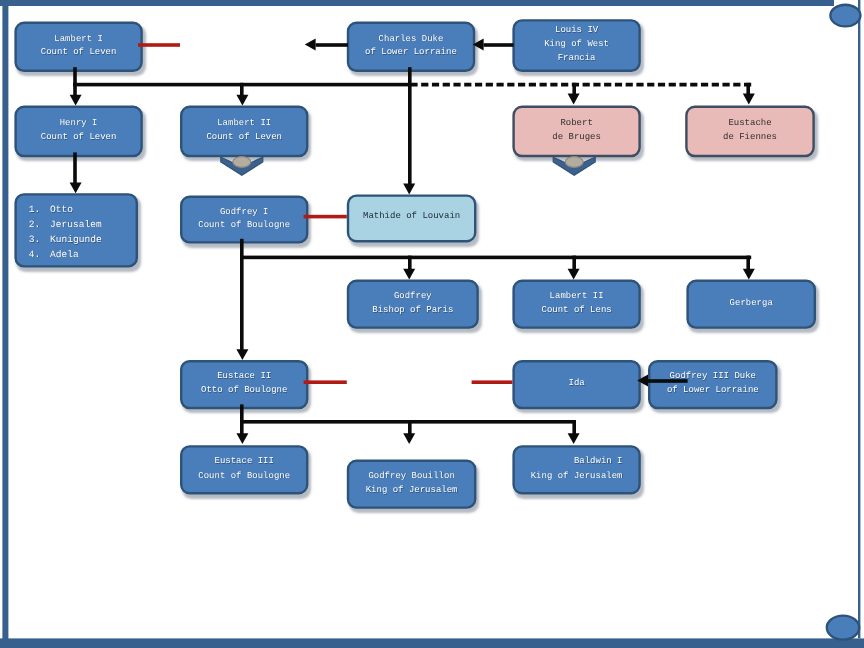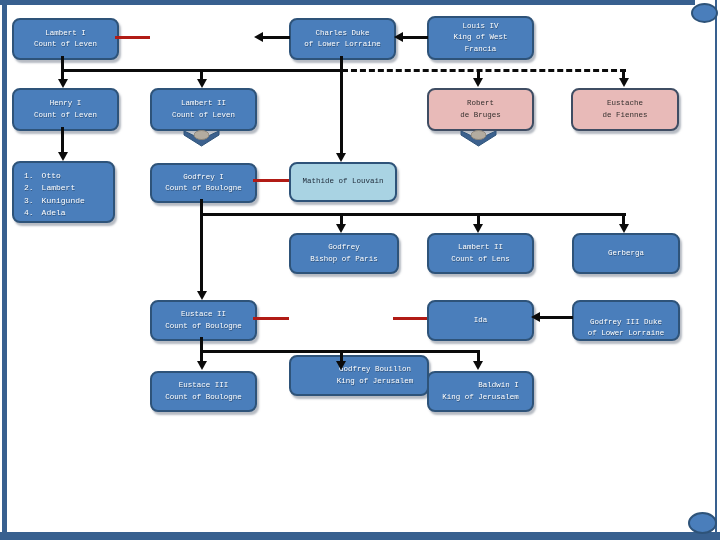--- a/index.html
+++ b/index.html
@@ -56,43 +56,43 @@
 Count of Leven</span></div>
   <div class="node blue" style="left:150px;top:88px;width:103px;height:39px;"><span>Lambert II
 Count of Leven</span></div>
   <div class="node pink" style="left:427px;top:88px;width:103px;height:39px;"><span>Robert
 de Bruges</span></div>
   <div class="node pink" style="left:571px;top:88px;width:104px;height:39px;"><span>Eustache
 de Fiennes</span></div>
 
   <div class="node blue listbox" style="left:12px;top:161px;width:103px;height:62px;">
     <div class="li-row"><span>1.</span><span>Otto</span></div>
-    <div class="li-row"><span>2.</span><span>Lambert</span></div>
+    <div class="li-row"><span>2.</span><span>Jerusalem</span></div>
     <div class="li-row"><span>3.</span><span>Kunigunde</span></div>
     <div class="li-row"><span>4.</span><span>Adela</span></div>
   </div>
   <div class="node blue" style="left:150px;top:163px;width:103px;height:36px;"><span>Godfrey I
 Count of Boulogne</span></div>
   <div class="node lightblue" style="left:289px;top:162px;width:104px;height:36px;"><span>Mathide of Louvain</span></div>
 
   <div class="node blue" style="left:289px;top:233px;width:106px;height:37px;"><span>Godfrey
 Bishop of Paris</span></div>
   <div class="node blue" style="left:427px;top:233px;width:103px;height:37px;"><span>Lambert II
 Count of Lens</span></div>
   <div class="node blue" style="left:572px;top:233px;width:104px;height:37px;"><span>Gerberga</span></div>
 
   <div class="node blue" style="left:150px;top:300px;width:103px;height:37px;"><span>Eustace II
-Count of Boulogne</span></div>
+Otto of Boulogne</span></div>
   <div class="node blue" style="left:427px;top:300px;width:103px;height:37px;text-align:right;"><span>Ida</span></div>
-  <div class="node blue" style="left:572px;top:300px;width:104px;height:37px;align-items:flex-end;"><span>Godfrey III Duke
+  <div class="node blue" style="left:540px;top:300px;width:104px;height:37px;"><span>Godfrey III Duke
 of Lower Lorraine</span></div>
 
   <div class="node blue" style="left:150px;top:371px;width:103px;height:37px;"><span>Eustace III
 Count of Boulogne</span></div>
-  <div class="node blue" style="left:289px;top:355px;width:104px;height:37px;padding-left:32px;"><span>Godfrey Bouillon
+  <div class="node blue" style="left:289px;top:383px;width:104px;height:37px;"><span>Godfrey Bouillon
 King of Jerusalem</span></div>
   <div class="node blue" style="left:427px;top:371px;width:103px;height:37px;text-align:right;"><span>Baldwin I
 King of Jerusalem</span></div>
 
   <div class="redline" style="left:115px;top:36px;width:35px;"></div>
   <div class="redline" style="left:253px;top:179px;width:36px;"></div>
   <div class="redline" style="left:253px;top:317px;width:36px;"></div>
   <div class="redline" style="left:393px;top:317px;width:34px;"></div>
 
   <div class="hline" style="left:263px;top:36px;width:27px;"></div>

